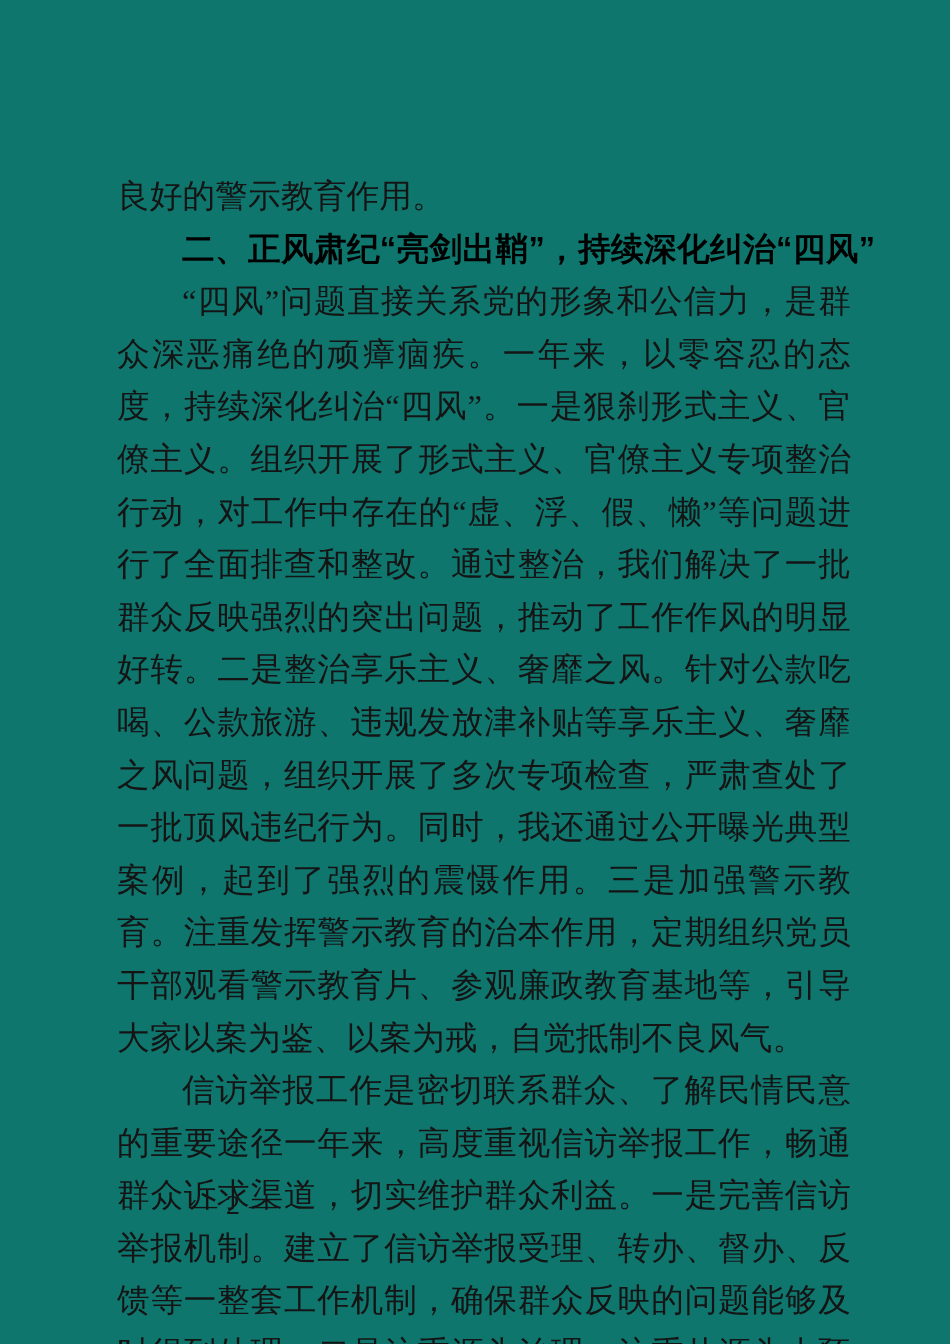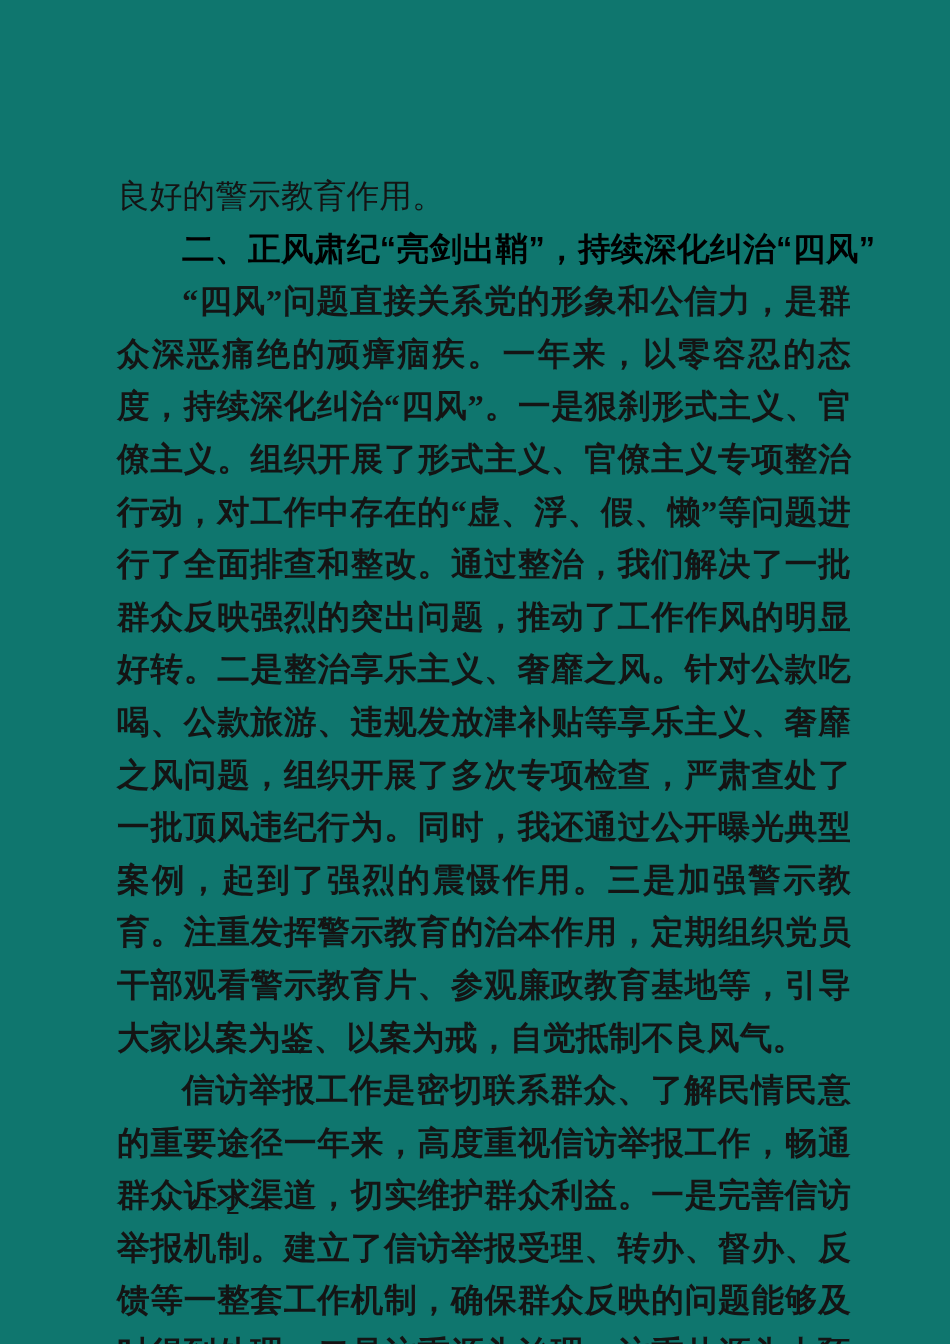--- a/index.html
+++ b/index.html
@@ -42,21 +42,20 @@
     letter-spacing: 0.2px;
     text-align: justify;
     text-justify: inter-character;
     color: #141414;
     margin: 0;
     font-weight: 400;
   }
 
   .para-indent {
     text-indent: 65px;
-    font-weight: bold;
   }
 
   .heading {
     font-family: "Liberation Sans", "DejaVu Sans", sans-serif;
     font-size: 32.6px;
     line-height: 52.6px;
     font-weight: 700;
     color: #000000;
     margin: 0;
     text-indent: 65px;

